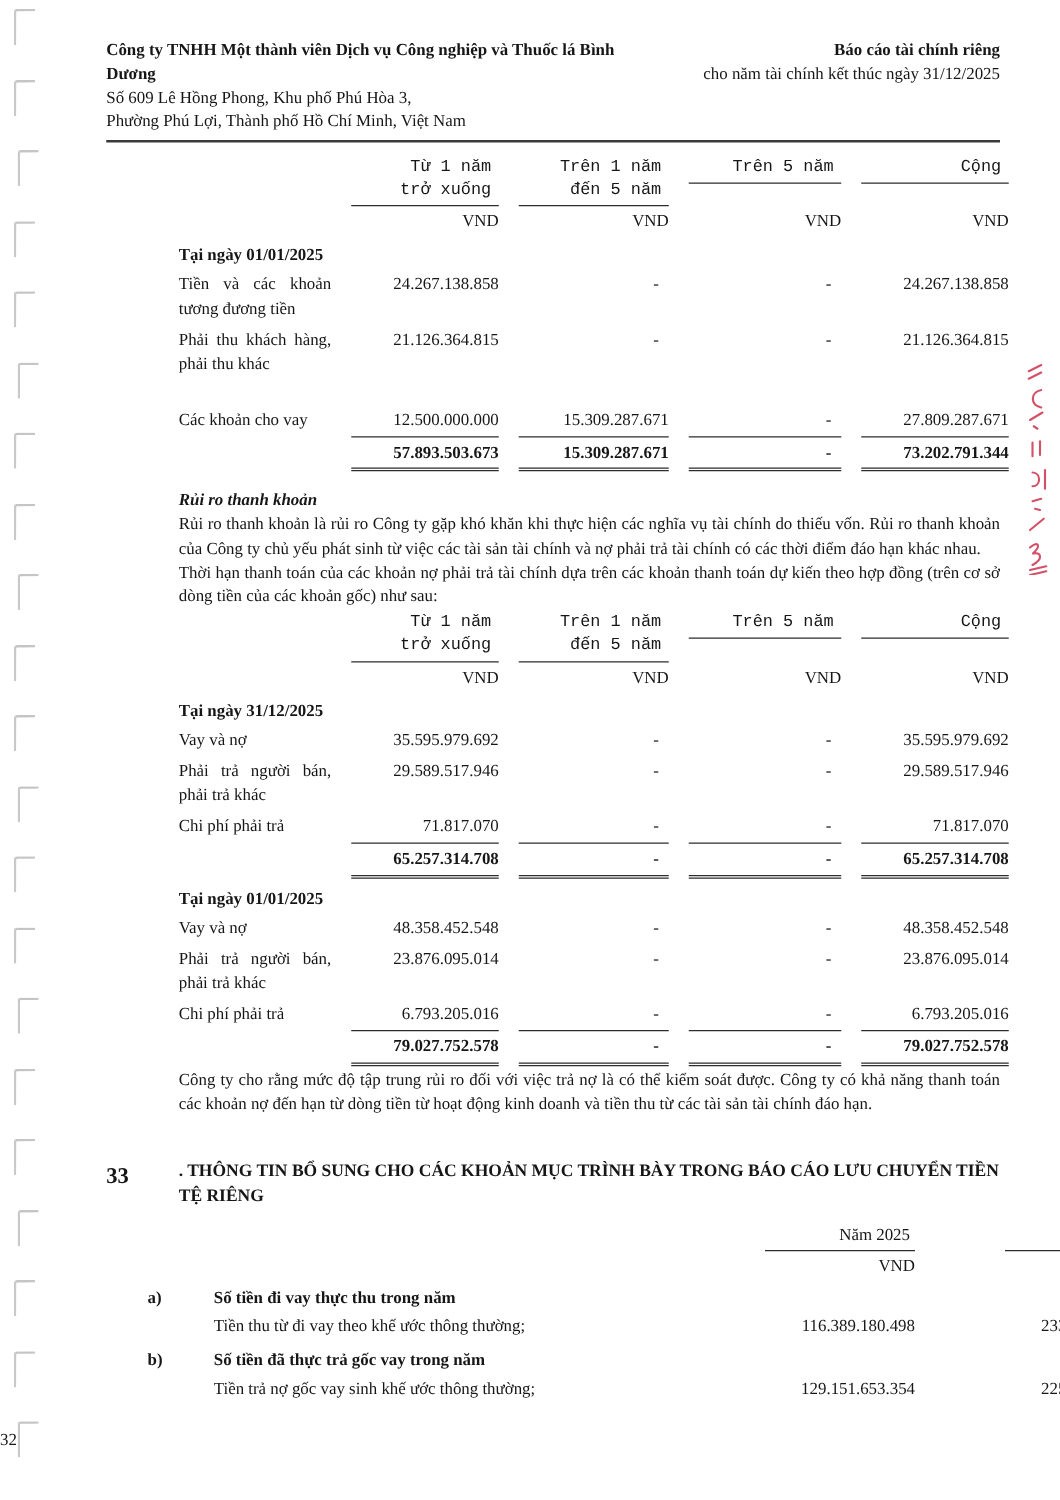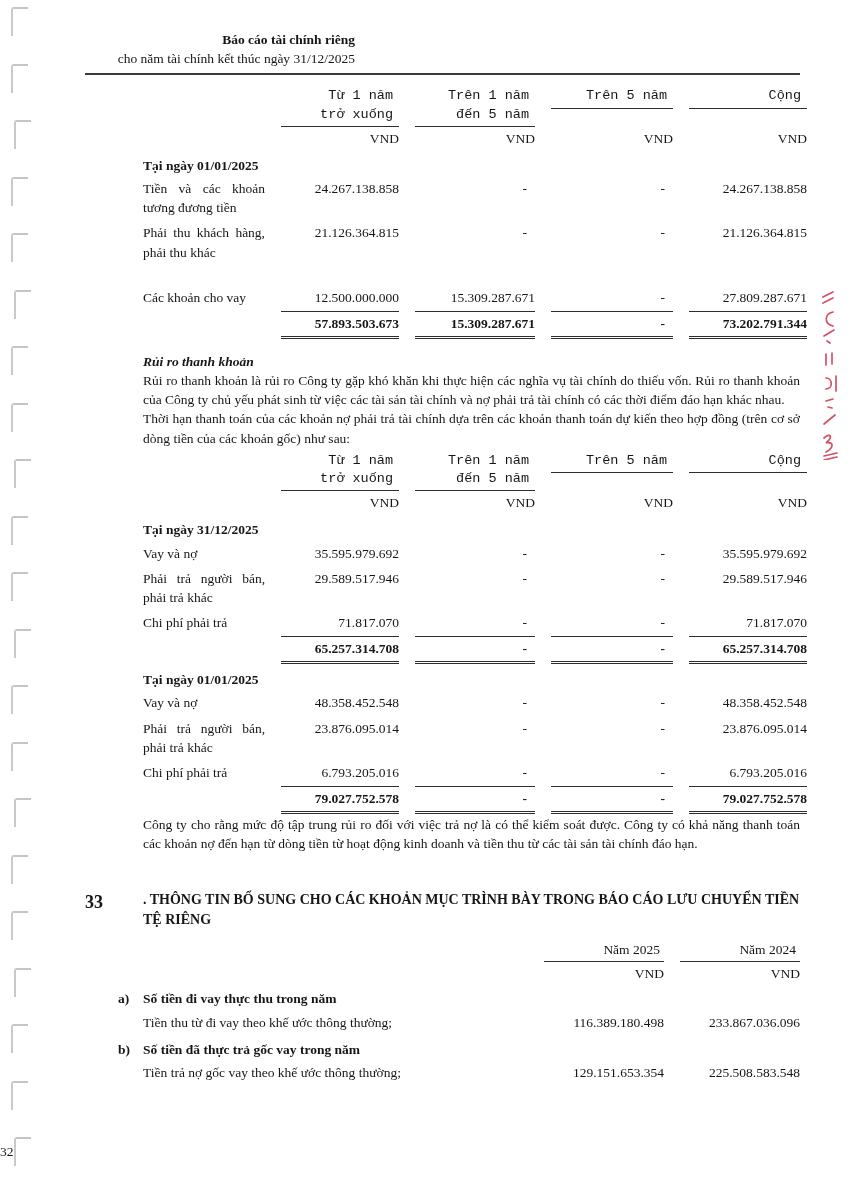--- a/index.html
+++ b/index.html
@@ -57,20 +57,21 @@
 
   
   .s33 { margin-top:36px; display:grid; grid-template-columns:58px 1fr; }
   .s33-title { font-weight:bold; font-size:14px; line-height:1.45; }
   .s33-num { font-weight:bold; font-size:18px; }
   .btable { margin-top:10px; margin-left:33px; }
   .brow {
     display:grid;
     grid-template-columns:25px 385px 1fr 120px 16px 120px;
     align-items:start;
+    gap:28px;
   }
   .bch { text-align:right; border-bottom:1.5px solid #2d2d2d; padding-bottom:2px; padding-right:4px; }
   .bnum { text-align:right; padding:2px 0; }
   .bletter { font-weight:bold; }
   .bheading { font-weight:bold; padding:4px 0 2px 0; }
   .bline { padding:2px 0 4px 0; }
 
   .page-num { position:absolute; left:0; top:1142px; width:848px; }
 
   .red-ink { position:absolute; left:816px; top:288px; }
@@ -118,20 +119,25 @@
     <path d="M8 136 L19 127"></path>
     <path d="M8 150 C15 144 17 149 10 155 C17 153 19 159 10 164"></path>
     <path d="M8 168 L21 165"></path>
       <path d="M8 172 L21 169"></path>
   </g>
 </svg>
 
 <div class="page">
 
   <div class="hdr">
+    <div class="hdr-left">
+      <div class="b">Công ty TNHH Một thành viên Dịch vụ Công nghiệp và Thuốc lá Bình Dương</div>
+      <div>Số 609 Lê Hồng Phong, Khu phố Phú Hòa 3,</div>
+      <div>Phường Phú Lợi, Thành phố Hồ Chí Minh, Việt Nam</div>
+    </div>
     <div class="hdr-right">
       <div class="b">Báo cáo tài chính riêng</div>
       <div>cho năm tài chính kết thúc ngày 31/12/2025</div>
     </div>
   </div>
   <hr class="hdr-rule">
 
   <div class="mtable" style="margin-top:12px;">
     <div class="trow">
       <div></div>
@@ -328,21 +334,21 @@
     <div class="brow">
       <div class="bletter bheading">b)</div>
       <div class="bheading">Số tiền đã thực trả gốc vay trong năm</div>
       <div></div>
         <div></div>
         <div></div>
         <div></div>
     </div>
     <div class="brow">
       <div></div>
-      <div class="bline">Tiền trả nợ gốc vay theo khế ước thông thường;</div>
+      <div class="bline">Tiền trả nợ gốc vay sinh khế ước thông thường;</div>
       <div></div>
       <div class="bnum">129.151.653.354</div>
       <div></div>
       <div class="bnum">225.508.583.548</div>
     </div>
   </div>
 
 </div>
 
 <div class="page-num">32</div>

